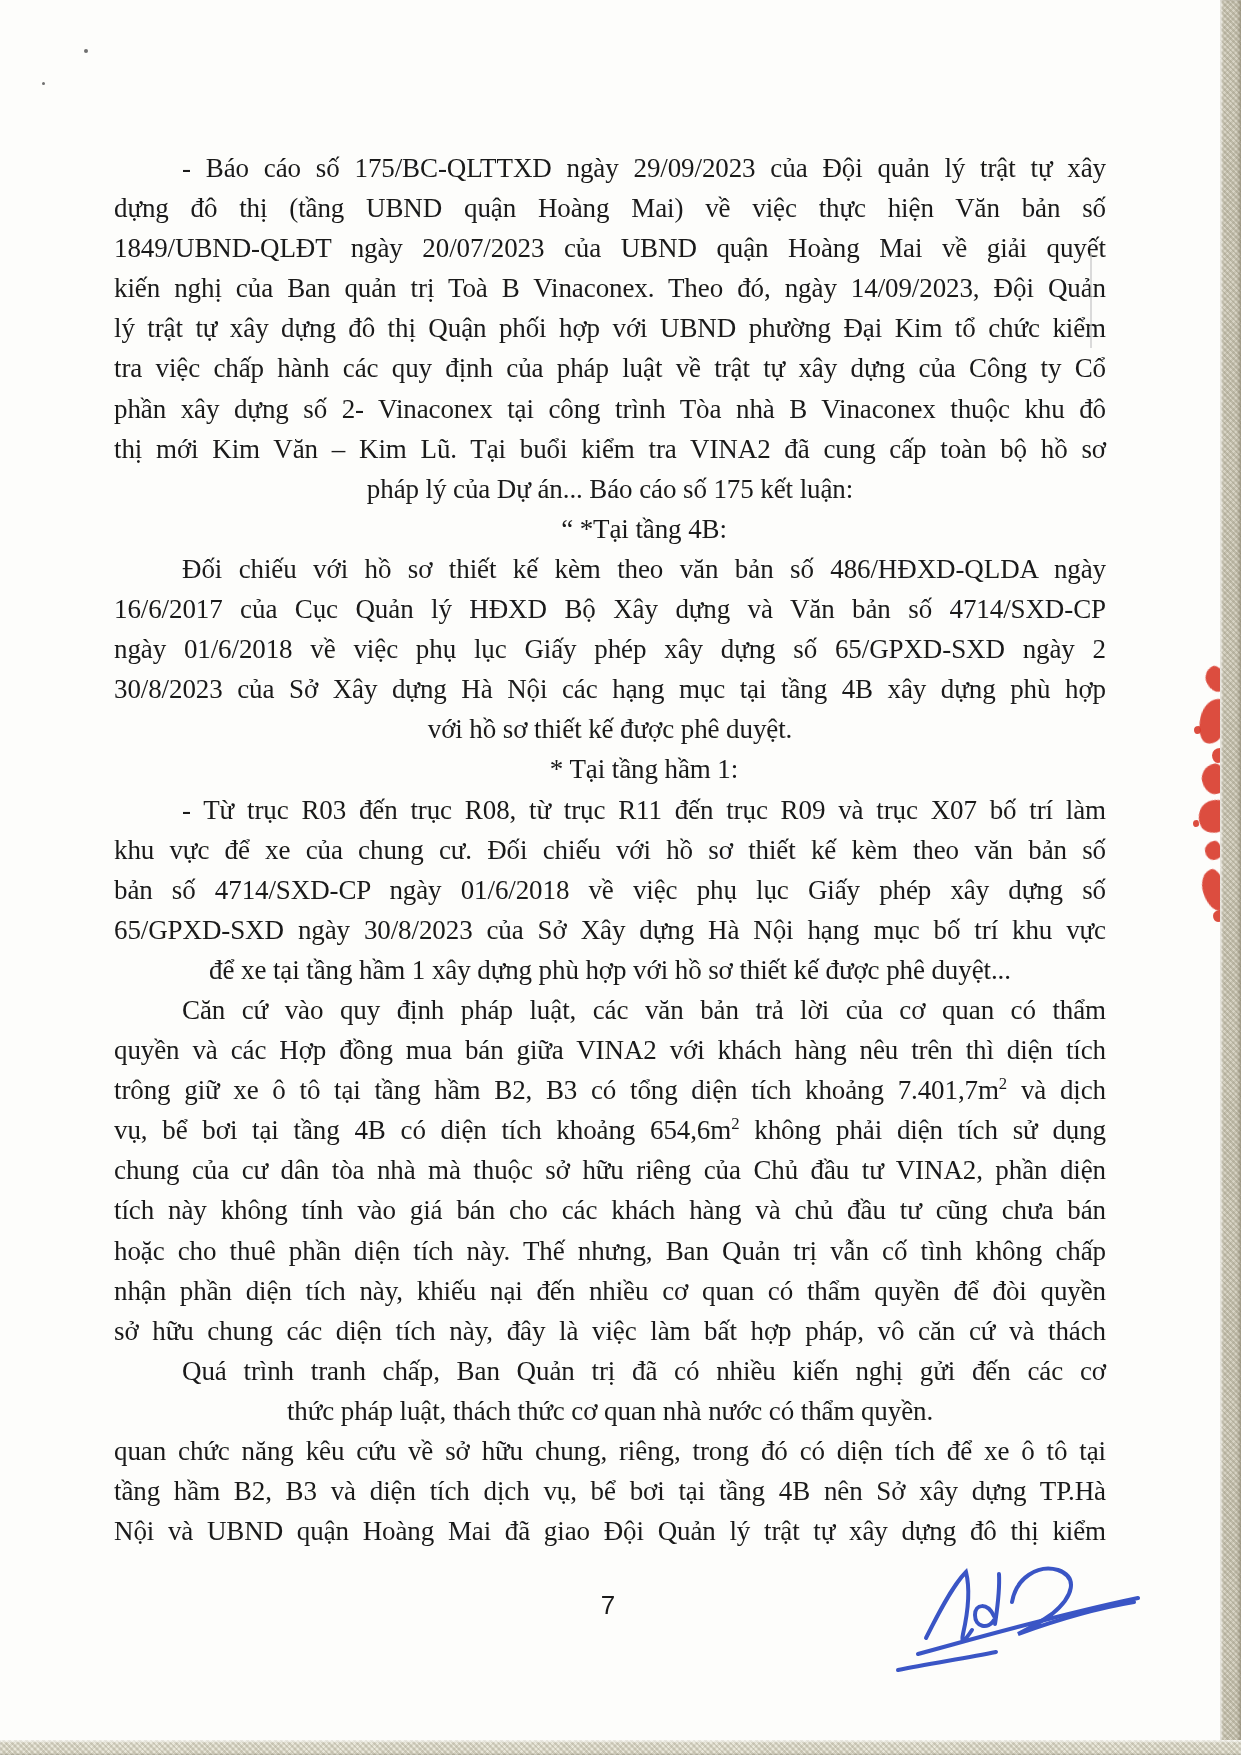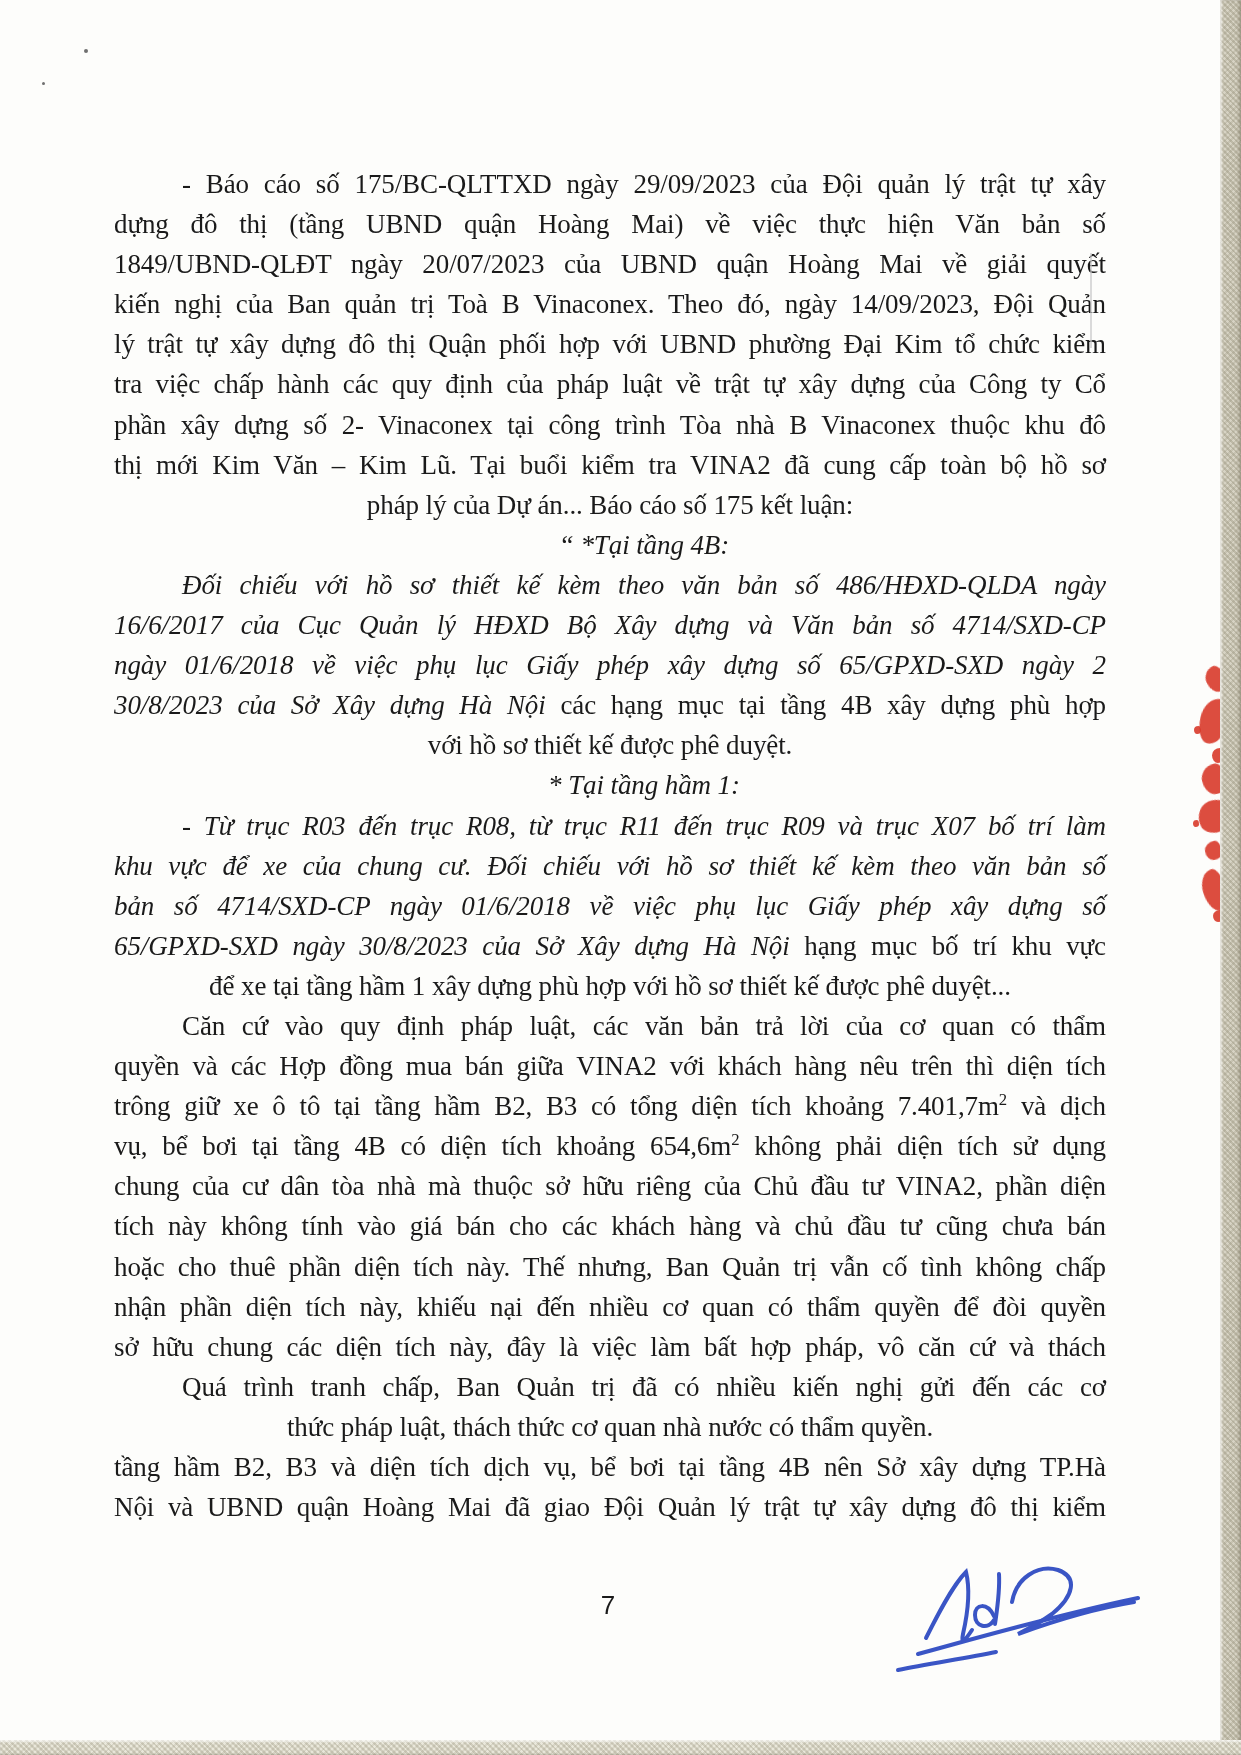--- a/index.html
+++ b/index.html
@@ -5,28 +5,28 @@
   html,body{margin:0;padding:0;}
   body{
     width:1241px;height:1755px;position:relative;overflow:hidden;
     background:#fdfdfb;
     font-family:"Liberation Serif","DejaVu Serif",serif;
     color:#1a1a1a;
     --stamp:#d93a2b;
     --edge:#d7d3c4;
     --sig:#3a55c5;
   }
-  .textcol{position:absolute;left:114px;top:148px;width:992px;margin-top:16px;}
+  .textcol{position:absolute;left:114px;top:148px;width:992px;}
   .line{
     height:40.1px;line-height:40.1px;font-size:27px;
     letter-spacing:-0.1px;text-align:center;color:#1a1a1a;
   }
   .line.j{text-align:justify;text-align-last:justify;text-justify:inter-word;}
   .line.ind{padding-left:68px;}
-  .it{font-style:italic;}
+  .it{}
   sup{font-size:0.62em;line-height:0;vertical-align:super;}
   .pagenum{
     position:absolute;left:578px;top:1590px;width:60px;text-align:center;
     font-size:26px;line-height:30px;font-family:"Liberation Sans",sans-serif;
   }
   
   .edge-right{
     position:absolute;top:0;right:0;width:21px;height:100%;
     background:
       repeating-linear-gradient(45deg, rgba(150,145,122,.38) 0 2px, rgba(0,0,0,0) 2px 4px),
@@ -82,20 +82,21 @@
     <div class="line j"><span>quyền và các Hợp đồng mua bán giữa VINA2 với khách hàng nêu trên thì diện tích</span></div>
     <div class="line j"><span>trông giữ xe ô tô tại tầng hầm B2, B3 có tổng diện tích khoảng 7.401,7m</span><sup>2</sup><span> và dịch</span></div>
     <div class="line j"><span>vụ, bể bơi tại tầng 4B có diện tích khoảng 654,6m</span><sup>2</sup><span> không phải diện tích sử dụng</span></div>
     <div class="line j"><span>chung của cư dân tòa nhà mà thuộc sở hữu riêng của Chủ đầu tư VINA2, phần diện</span></div>
     <div class="line j"><span>tích này không tính vào giá bán cho các khách hàng và chủ đầu tư cũng chưa bán</span></div>
     <div class="line j"><span>hoặc cho thuê phần diện tích này. Thế nhưng, Ban Quản trị vẫn cố tình không chấp</span></div>
     <div class="line j"><span>nhận phần diện tích này, khiếu nại đến nhiều cơ quan có thẩm quyền để đòi quyền</span></div>
     <div class="line j"><span>sở hữu chung các diện tích này, đây là việc làm bất hợp pháp, vô căn cứ và thách</span></div>
     <div class="line j ind"><span>Quá trình tranh chấp, Ban Quản trị đã có nhiều kiến nghị gửi đến các cơ</span></div>
     <div class="line"><span>thức pháp luật, thách thức cơ quan nhà nước có thẩm quyền.</span></div>
+    <div class="line j"><span>quan chức năng kêu cứu về sở hữu chung, riêng, trong đó có diện tích để xe ô tô tại</span></div>
     <div class="line j"><span>tầng hầm B2, B3 và diện tích dịch vụ, bể bơi tại tầng 4B nên Sở xây dựng TP.Hà</span></div>
     <div class="line j"><span>Nội và UBND quận Hoàng Mai đã giao Đội Quản lý trật tự xây dựng đô thị kiểm</span></div>
   </div>
 
 <div class="pagenum">7</div>
 
 <svg class="sig" viewBox="0 0 360 150" fill="none">
   <path d="M128,102 C180,88 262,64 348,46" stroke="currentColor" stroke-width="4" stroke-linecap="round"></path>
   <path d="M108,118 C138,112 176,106 206,100" stroke="currentColor" stroke-width="4" stroke-linecap="round"></path>
   <path d="M136,86 C146,66 162,34 176,20 C180,36 178,60 173,82 C171,92 174,90 182,78" stroke="currentColor" stroke-width="4" stroke-linecap="round"></path>

